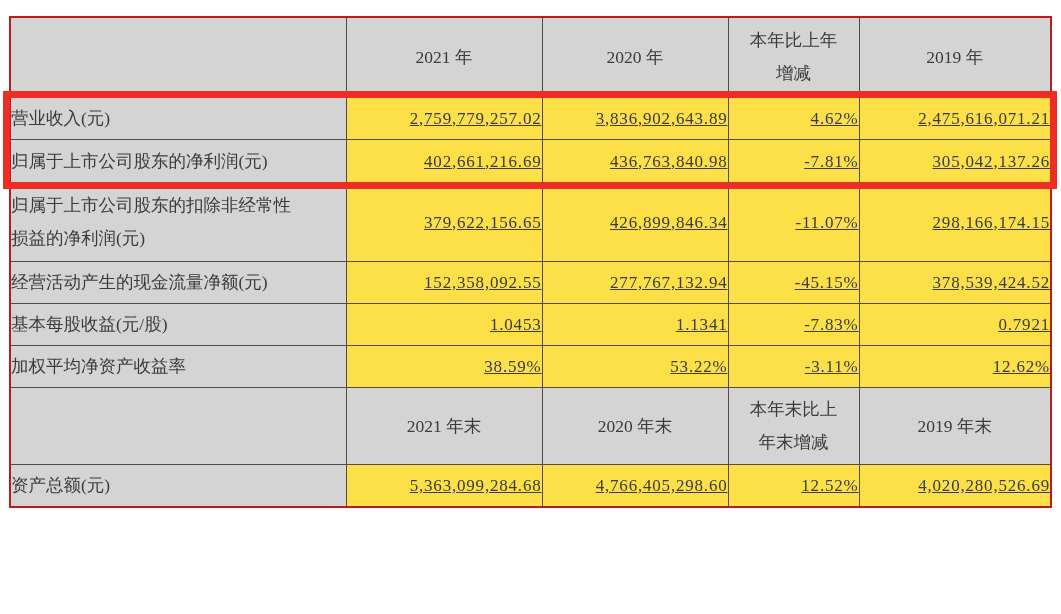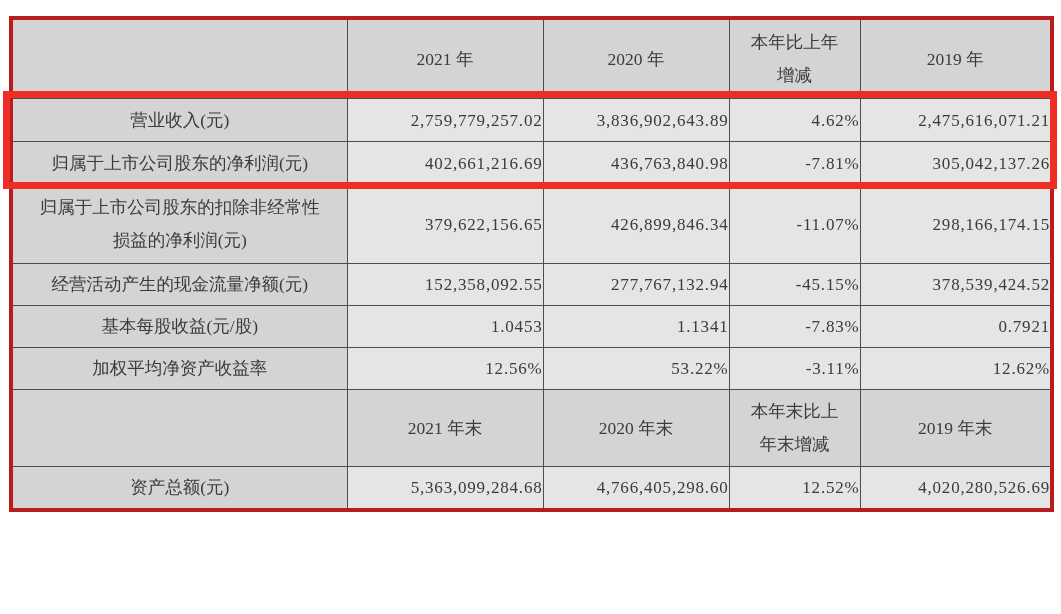--- a/index.html
+++ b/index.html
@@ -27,26 +27,26 @@
   }
   table.fin td {
     border: 1px solid #4d4d4d;
     vertical-align: middle;
     line-height: 33px;
     white-space: pre-line;
     overflow: hidden;
     padding: 0;
   }
   table.fin {
-    border: 4px solid #b91c1c;
+    border: 2px solid #b91c1c;
   }
   td.gray  { background: #d4d4d4; }
-  td.white { background: #e5e5e5; }
+  td.white { background: #fde047; text-decoration: underline; }
   td.label {
-    text-align: center;
+    text-align: left;
     padding-left: 11px;
     padding-right: 6px;
   }
   td.num {
     text-align: right;
     padding-right: 13px;
     letter-spacing: 0.8px;
     font-size: 17px;
   }
   td.head {
@@ -130,21 +130,21 @@
       <td class="gray label">基本每股收益(元/股)</td>
       <td class="white num">1.0453</td>
       <td class="white num">1.1341</td>
       <td class="white num">-7.83%</td>
       <td class="white num">0.7921</td>
     </tr>
 
 
     <tr class="r43">
       <td class="gray label">加权平均净资产收益率</td>
-      <td class="white num">12.56%</td>
+      <td class="white num">38.59%</td>
       <td class="white num">53.22%</td>
       <td class="white num">-3.11%</td>
       <td class="white num">12.62%</td>
     </tr>
 
     <tr class="h2">
       <td class="gray head"></td>
       <td class="gray head">2021 年末</td>
       <td class="gray head">2020 年末</td>
       <td class="gray head">本年末比上

